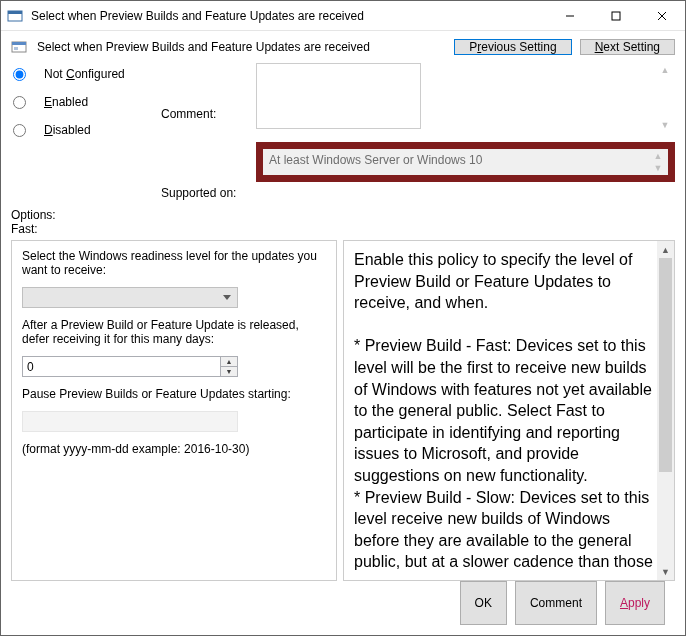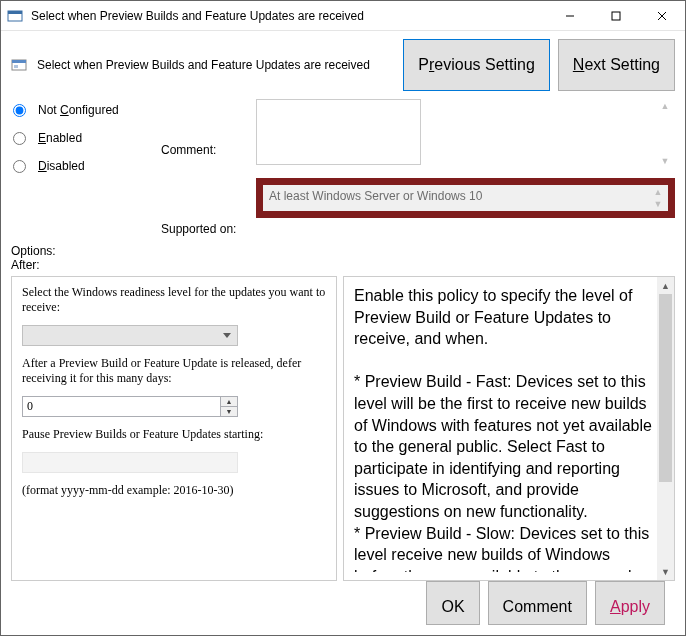--- a/index.html
+++ b/index.html
@@ -9,39 +9,39 @@
   .titlebar .icon { width:16px; height:16px; margin:0 6px; display:flex; align-items:center; justify-content:center; }
   .titlebar .title { flex:1; font-size:12px; padding-left:2px; }
   .titlebar .winbtns { display:flex; height:100%; }
   .winbtn { width:46px; display:flex; align-items:center; justify-content:center; font-family:inherit; }
   .winbtn svg { stroke:#000; }
   .content { flex:1; display:flex; flex-direction:column; padding:8px 10px 10px 10px; overflow:hidden; }
   .header-row { display:flex; align-items:center; gap:10px; margin-bottom:8px; }
   .header-icon { width:16px; height:16px; flex:0 0 16px; }
   .header-title { flex:1; }
   .navbtns { display:flex; gap:8px; }
-  .btn { background:#e1e1e1; border:1px solid #adadad; padding:16px 14px; font-family:inherit; font-size:16px; cursor:default; }
+  .btn { background:#e1e1e1; border:1px solid #adadad; padding:0 14px; font-family:inherit; font-size:12px; cursor:default; }
   .btn.primary-outline { background:#e1e1e1; border:1px solid #0078d7; }
   .btn[disabled] { color:#be185d; }
   .underline-letter { text-decoration:underline; }
   .config-row { display:flex; margin-bottom:8px; }
   .radio-col { width:150px; display:flex; flex-direction:column; gap:14px; padding-top:4px; padding-left:2px; }
-  .radio-item { display:flex; align-items:center; gap:12px; }
+  .radio-item { display:flex; align-items:center; gap:18px; }
   .radio-item input { margin:0; }
   .fields-col { flex:1; display:flex; flex-direction:column; gap:10px; }
   .field-row { display:flex; gap:10px; }
   .field-label { width:85px;margin-top:44px; }
   .textarea-box { flex:1; border:1px solid #cccccc; background:#fff; height:66px; position:relative; padding:4px; font-size:12px; resize:none; font-family:inherit; }
   .supported-box { flex:1; border:7px solid #7f1d1d; background:#f0f0f0; color:#6d6d6d; height:40px; padding:4px 20px 4px 6px; font-size:12px; position:relative; }
   .scroll-arrows { position:absolute; right:2px; top:2px; bottom:2px; width:16px; display:flex; flex-direction:column; justify-content:space-between; color:#bfbfbf; font-size:9px; text-align:center; }
   .section-labels { display:flex; margin-bottom:4px;flex-direction:column; }
   .section-labels .left { width:332px; }
   .panels { flex:1; display:flex; gap:6px; min-height:0; }
   .panel { border:1px solid #cccccc; background:#fff; padding:8px 10px; overflow:hidden; display:flex; }
-  .panel.left { width:326px; flex-direction:column;font-family:Liberation Serif, serif; }
+  .panel.left { width:326px; flex-direction:column; }
   .panel.right { flex:1; flex-direction:row; }
   .help-text { flex:1; font-size:16px; line-height:1.35; overflow:hidden; white-space:pre-wrap; }
   .scrollbar { width:17px; background:#f0f0f0; margin:-8px -10px -8px 2px; display:flex; flex-direction:column; }
   .scrollbar .sbtn { height:17px; display:flex; align-items:center; justify-content:center; color:#606060; font-size:9px; }
   .scrollbar .track { flex:1; position:relative; }
   .scrollbar .thumb { position:absolute; left:2px; right:2px; top:0; height:70%; background:#cdcdcd; }
   .options-body { display:flex; flex-direction:column; gap:10px; font-size:12px; }
   .combo { width:216px; height:21px; border:1px solid #c0c0c0; background:#e6e6e6; position:relative; }
   .combo::after { content:""; position:absolute; right:6px; top:7px; border-left:4px solid transparent; border-right:4px solid transparent; border-top:5px solid #5b5b5b; }
   .spinner { width:216px; height:21px; border:1px solid #abadb3; background:#fff; display:flex; align-items:center; }
@@ -135,21 +135,21 @@
                 <span>▲</span>
                 <span>▼</span>
               </div>
           </div>
         </div>
       </div>
     </div>
 
     <div class="section-labels">
       <div class="left">Options:</div>
-      <div>After:</div>
+      <div>Fast:</div>
     </div>
 
     <div class="panels">
       <div class="panel left">
         <div class="options-body">
           <div>Select the Windows readiness level for the updates you want to receive:</div>
           <div class="combo"></div>
           <div>After a Preview Build or Feature Update is released, defer receiving it for this many days:</div>
           <div class="spinner">
             <div class="val">0</div>

